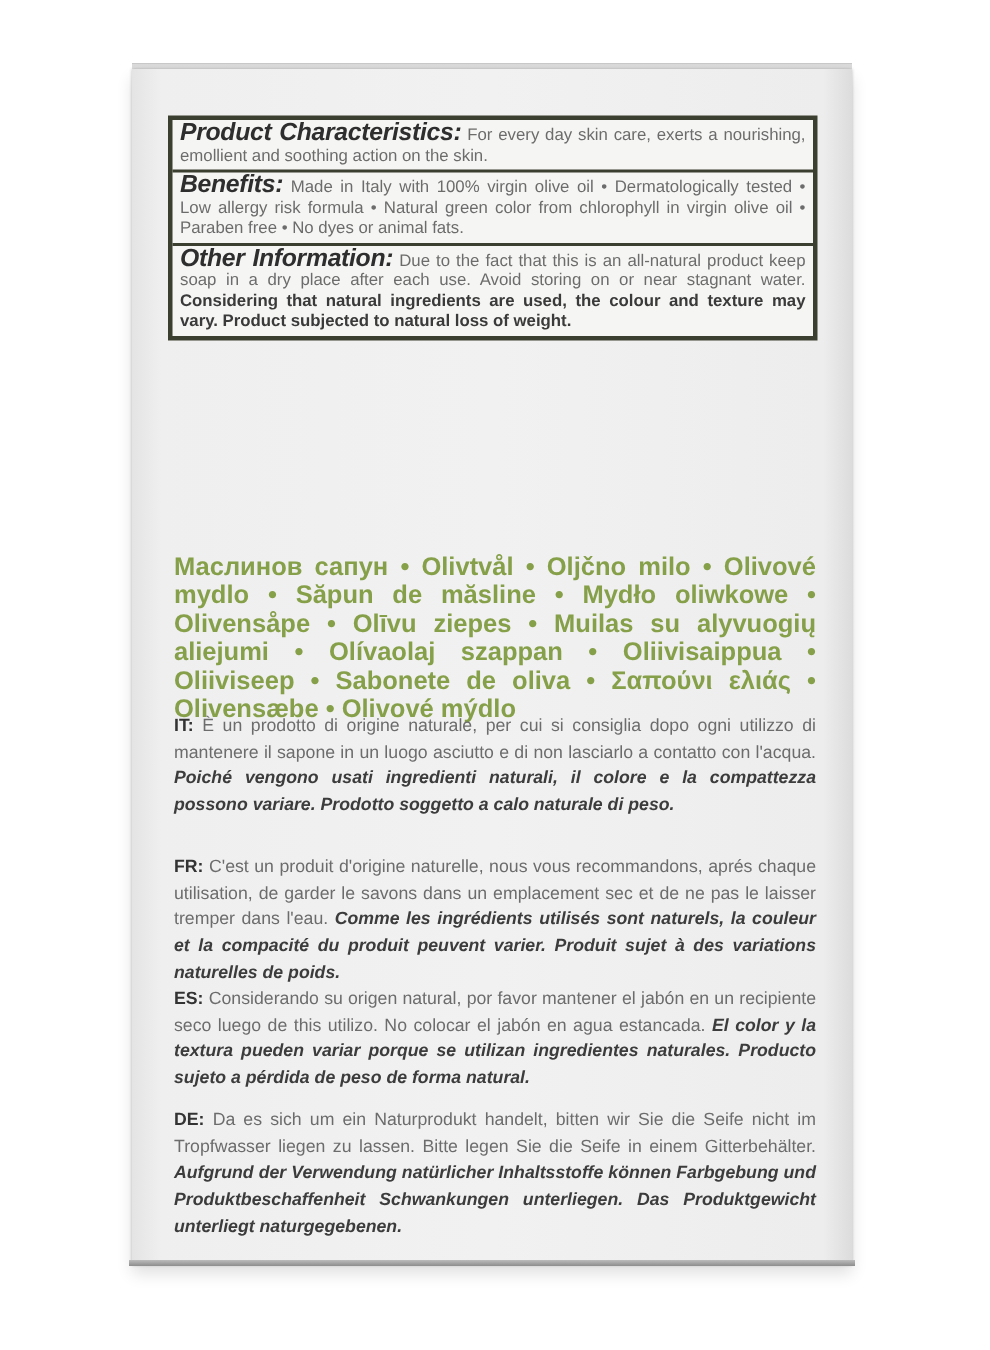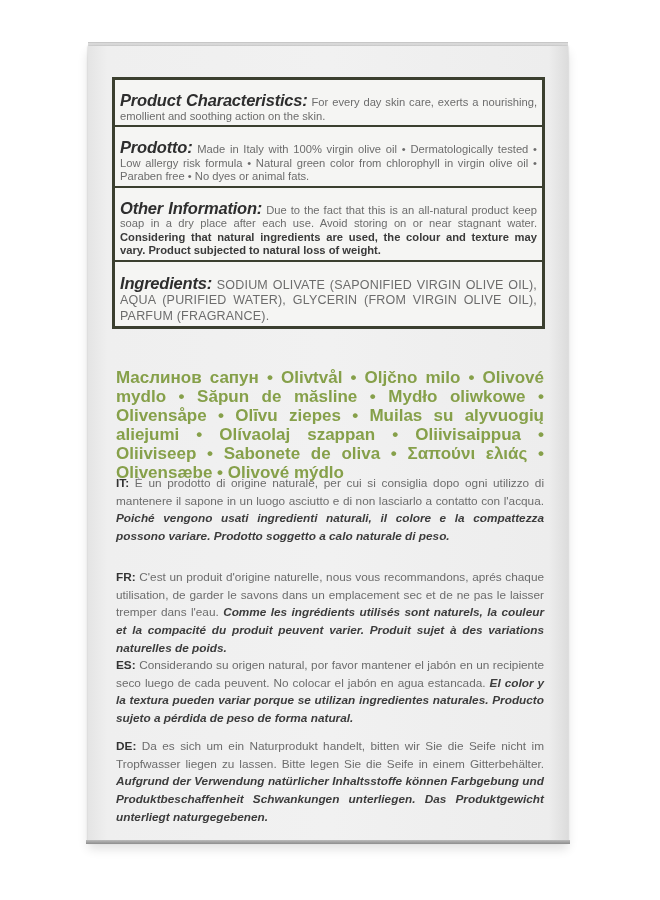--- a/index.html
+++ b/index.html
@@ -18,21 +18,21 @@
     border-top: 1px solid #c8c8c8;
   }
   .flap-bottom {
     position: absolute; left: 86px; top: 840px; width: 484px; height: 4px;
     background: linear-gradient(180deg,#bcbcbc,#8d8d8d);
   }
   .table {
     position: absolute; left: 112px; top: 77px; width: 427px;
     border: 3px solid #3b3f2f; background: #f5f5f3;
   }
-  .row { border-bottom: 2px solid #3b3f2f; padding: 2px 5px 2px 5px; font-size: 11.2px; line-height: 13.5px; color: #6c6c6c; text-align: justify; margin-top: 12px; }
+  .row { border-bottom: 2px solid #3b3f2f; padding: 2px 5px 2px 5px; font-size: 11.2px; line-height: 13.5px; color: #6c6c6c; text-align: justify; }
   .row:last-child { border-bottom: none; }
   .h { font-weight: bold; font-style: italic; color: #2e2e2e; font-size: 16.5px; letter-spacing: -0.2px; }
   .b { font-weight: bold; color: #3a3a3a; }
   .ing { font-size: 12.5px; line-height: 15.5px; letter-spacing: 0.2px; }
   .names {
     position: absolute; left: 116px; top: 368px; width: 428px;
     font-size: 17px; line-height: 19px; color: #86a04a; font-weight: bold; text-align: justify;
   }
   .lang {
     position: absolute; left: 116px; width: 428px; font-size: 11.8px; line-height: 17.7px;
@@ -47,48 +47,44 @@
 <div class="flap-top"></div>
 <div class="box"></div>
 <div class="flap-bottom"></div>
 
 <div class="table">
   <div class="row">
     <span class="h">Product Characteristics:</span>
     <span>For every day skin care, exerts a nourishing, emollient and soothing action on the skin.</span>
   </div>
   <div class="row">
-    <span class="h">Prodotto:</span>
+    <span class="h">Benefits:</span>
     <span>Made in Italy with 100% virgin olive oil • Dermatologically tested • Low allergy risk formula • Natural green color from chlorophyll in virgin olive oil • Paraben free • No dyes or animal fats.</span>
   </div>
   <div class="row">
     <span class="h">Other Information:</span>
     <span>Due to the fact that this is an all-natural product keep soap in a dry place after each use. Avoid storing on or near stagnant water.</span>
     <span class="b">Considering that natural ingredients are used, the colour and texture may vary. Product subjected to natural loss of weight.</span>
-  </div>
-  <div class="row ing">
-    <span class="h">Ingredients:</span>
-    <span>SODIUM OLIVATE (SAPONIFIED VIRGIN OLIVE OIL), AQUA (PURIFIED WATER), GLYCERIN (FROM VIRGIN OLIVE OIL), PARFUM (FRAGRANCE).</span>
   </div>
 </div>
 
 <div class="names">Маслинов сапун • Olivtvål • Oljčno milo • Olivové mydlo • Săpun de măsline • Mydło oliwkowe • Olivensåpe • Olīvu ziepes • Muilas su alyvuogių aliejumi • Olívaolaj szappan • Oliivisaippua • Oliiviseep • Sabonete de oliva • Σαπούνι ελιάς • Olivensæbe • Olivové mýdlo</div>
 
 <div class="lang" style="top:455px">
   <span class="code">IT:</span>
   <span>È un prodotto di origine naturale, per cui si consiglia dopo ogni utilizzo di mantenere il sapone in un luogo asciutto e di non lasciarlo a contatto con l'acqua.</span>
   <span class="em">Poiché vengono usati ingredienti naturali, il colore e la compattezza possono variare. Prodotto soggetto a calo naturale di peso.</span>
 </div>
 <div class="lang" style="top:549px">
   <span class="code">FR:</span>
   <span>C'est un produit d'origine naturelle, nous vous recommandons, aprés chaque utilisation, de garder le savons dans un emplacement sec et de ne pas le laisser tremper dans l'eau.</span>
   <span class="em">Comme les ingrédients utilisés sont naturels, la couleur et la compacité du produit peuvent varier. Produit sujet à des variations naturelles de poids.</span>
 </div>
 <div class="lang" style="top:637px">
   <span class="code">ES:</span>
-  <span>Considerando su origen natural, por favor mantener el jabón en un recipiente seco luego de cada peuvent. No colocar el jabón en agua estancada.</span>
+  <span>Considerando su origen natural, por favor mantener el jabón en un recipiente seco luego de this utilizo. No colocar el jabón en agua estancada.</span>
   <span class="em">El color y la textura pueden variar porque se utilizan ingredientes naturales. Producto sujeto a pérdida de peso de forma natural.</span>
 </div>
 <div class="lang" style="top:718px">
   <span class="code">DE:</span>
   <span>Da es sich um ein Naturprodukt handelt, bitten wir Sie die Seife nicht im Tropfwasser liegen zu lassen. Bitte legen Sie die Seife in einem Gitterbehälter.</span>
   <span class="em">Aufgrund der Verwendung natürlicher Inhaltsstoffe können Farbgebung und Produktbeschaffenheit Schwankungen unterliegen. Das Produktgewicht unterliegt naturgegebenen.</span>
 </div>
 
 </body></html>

